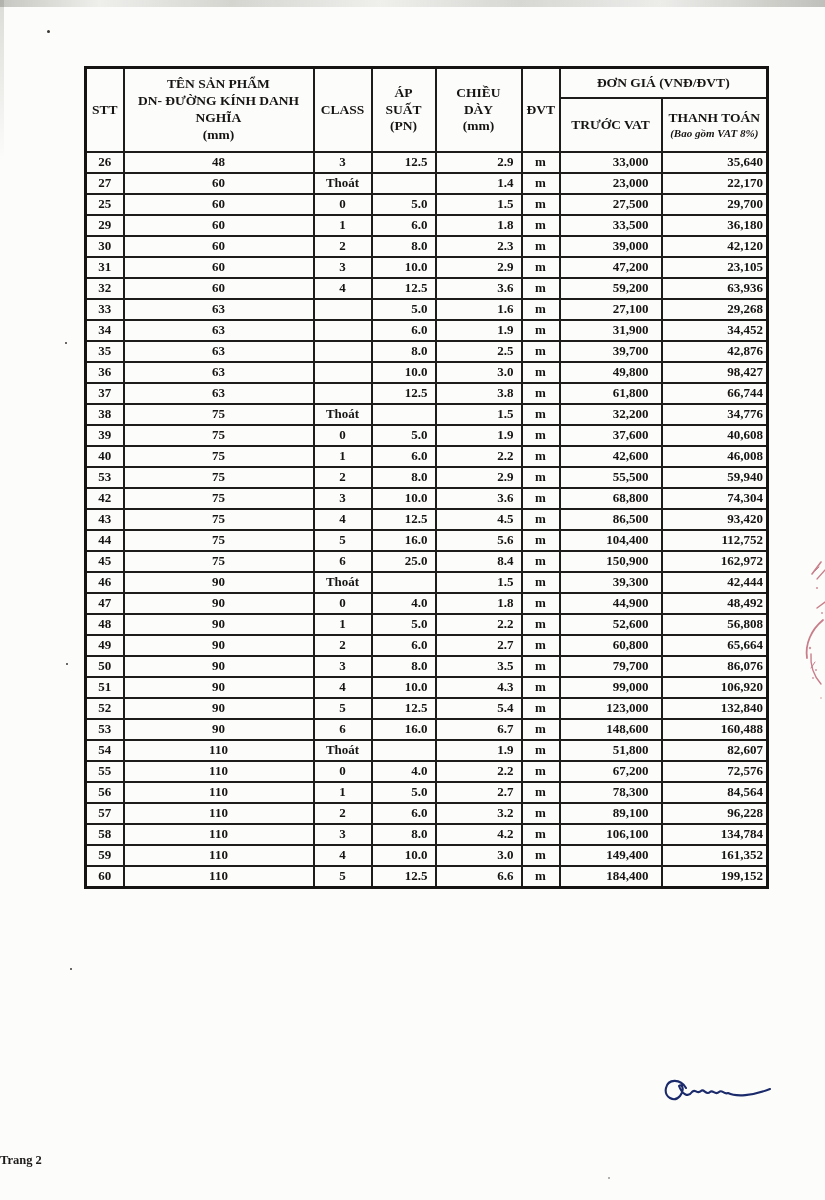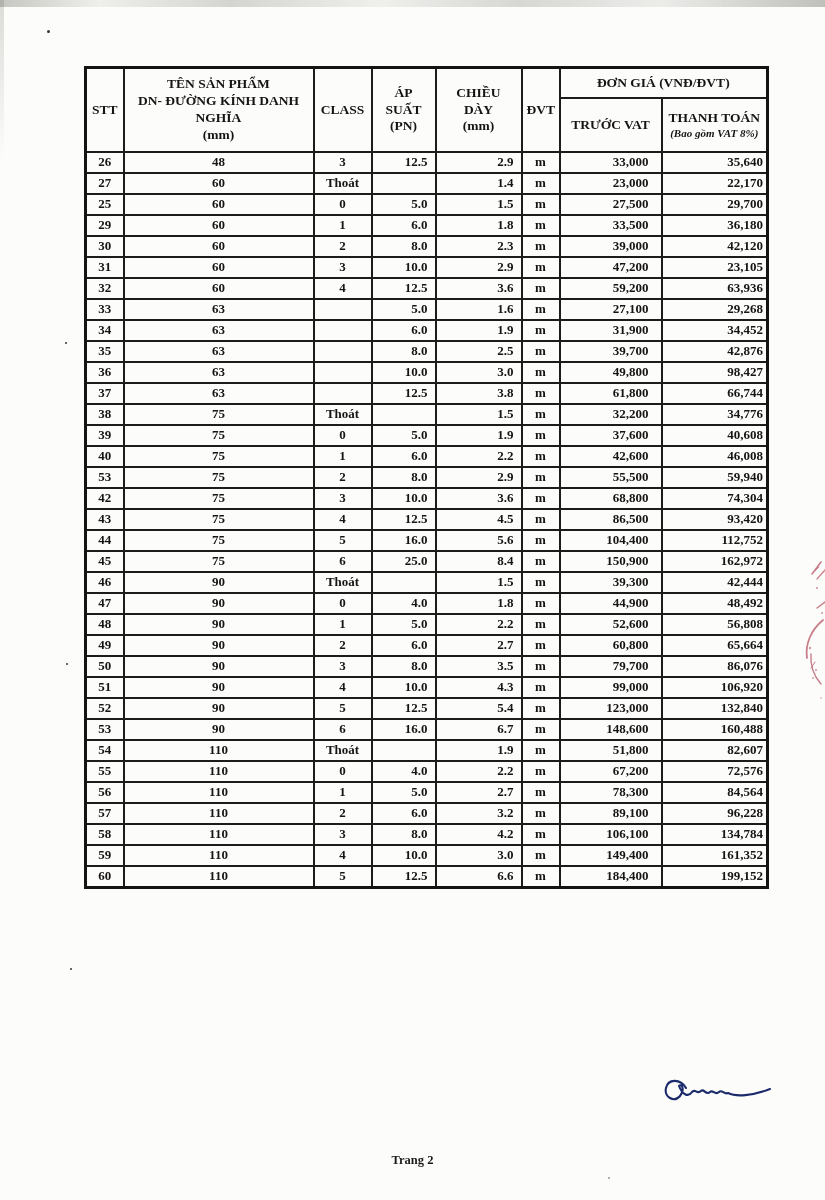--- a/index.html
+++ b/index.html
@@ -53,21 +53,21 @@
   .col-dvt{width:38px;}
   .col-truoc{width:102px;}
   .col-thanh{width:106px;}
   .hdr-sub-italic{font-style:italic;font-size:11px;display:block;}
   .hdr-line{display:block;}
 
   .stamp-fragment{position:absolute;right:0;top:558px;width:44px;height:175px;}
   .signature{position:absolute;left:652px;top:1070px;width:125px;height:48px;}
   .footer{
     position:absolute;left:0;top:1153px;width:825px;
-    text-align:center;font-weight:bold;font-size:12.5px;color:#1c1a18;
+    text-align:left;font-weight:bold;font-size:12.5px;color:#1c1a18;
   }
 </style>
 </head>
 <body>
 
 <div class="top-smudge" data-name="scan-artifact-top"></div>
 <div class="side-smudge" data-name="scan-artifact-left"></div>
 <div class="speck" style="left:47px;top:30px;width:3px;height:3px;" data-name="scan-speck"></div>
 <div class="speck" style="left:65px;top:342px;width:2px;height:2px;" data-name="scan-speck"></div>
 <div class="speck" style="left:66px;top:663px;width:2px;height:2px;" data-name="scan-speck"></div>

